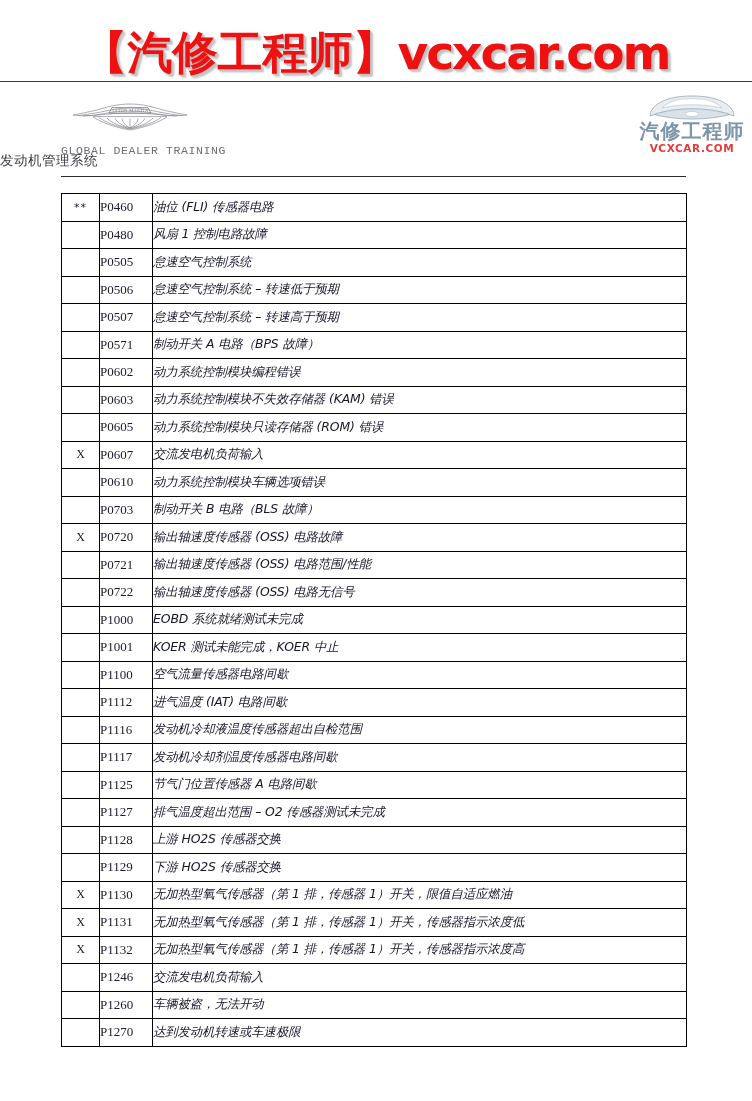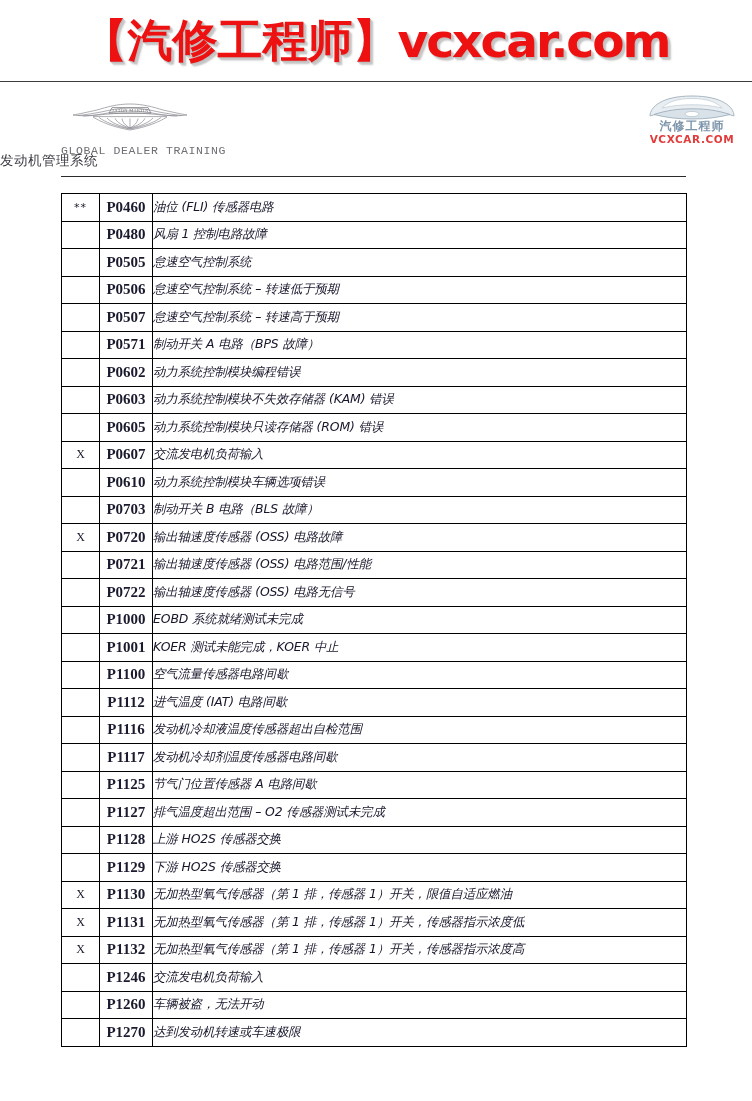--- a/index.html
+++ b/index.html
@@ -12,21 +12,21 @@
     height: 1101px;
     position: relative;
     font-family: "Liberation Sans", sans-serif;
     color: #1a1a2e;
     overflow: hidden;
   }
 
   
   .banner {
     position: absolute;
-    left: 0; top: 0;
+    left: 0; top: 12px;
     width: 752px;
     height: 80px;
     display: flex;
     align-items: center;
     justify-content: center;
     overflow: hidden;
   }
   .banner-text {
     font-family: "DejaVu Sans", sans-serif;
     font-size: 47px;
@@ -81,21 +81,21 @@
 
   .vcx-logo-block {
     position: absolute;
     left: 636px; top: 0px;
     width: 112px;
     text-align: center;
   }
   .vcx-car { display: block; margin: 0 auto; }
   .vcx-cjk {
     font-family: "DejaVu Sans", sans-serif;
-    font-size: 12px;
+    font-size: 20px;
     font-weight: bold;
     color: #7d95ab;
     letter-spacing: 1px;
     line-height: 1.1;
     margin-top: -2px;
   }
   .vcx-lat {
     font-family: "DejaVu Sans", sans-serif;
     font-size: 10.5px;
     font-weight: bold;
@@ -149,27 +149,26 @@
     font-family: "Liberation Serif", serif;
     font-size: 12px;
     color: #1a1a2e;
   }
   td.mark.stars {
     font-family: "DejaVu Sans", sans-serif;
     font-size: 11px;
     letter-spacing: 1px;
   }
   td.code {
-    text-align: center;
+    text-align: left;
     padding-right: 5px;
     font-family: "Liberation Serif", serif;
-    font-size: 15px;
+    font-size: 13px;
     color: #1a1a2e;
     white-space: nowrap;
-    font-weight: bold;
   }
   td.desc {
     padding-left: 6px;
     font-family: "DejaVu Sans", sans-serif;
     font-size: 12.4px;
     color: #16162b;
     white-space: nowrap;
     letter-spacing: -0.1px;
     font-style: italic;
   }

